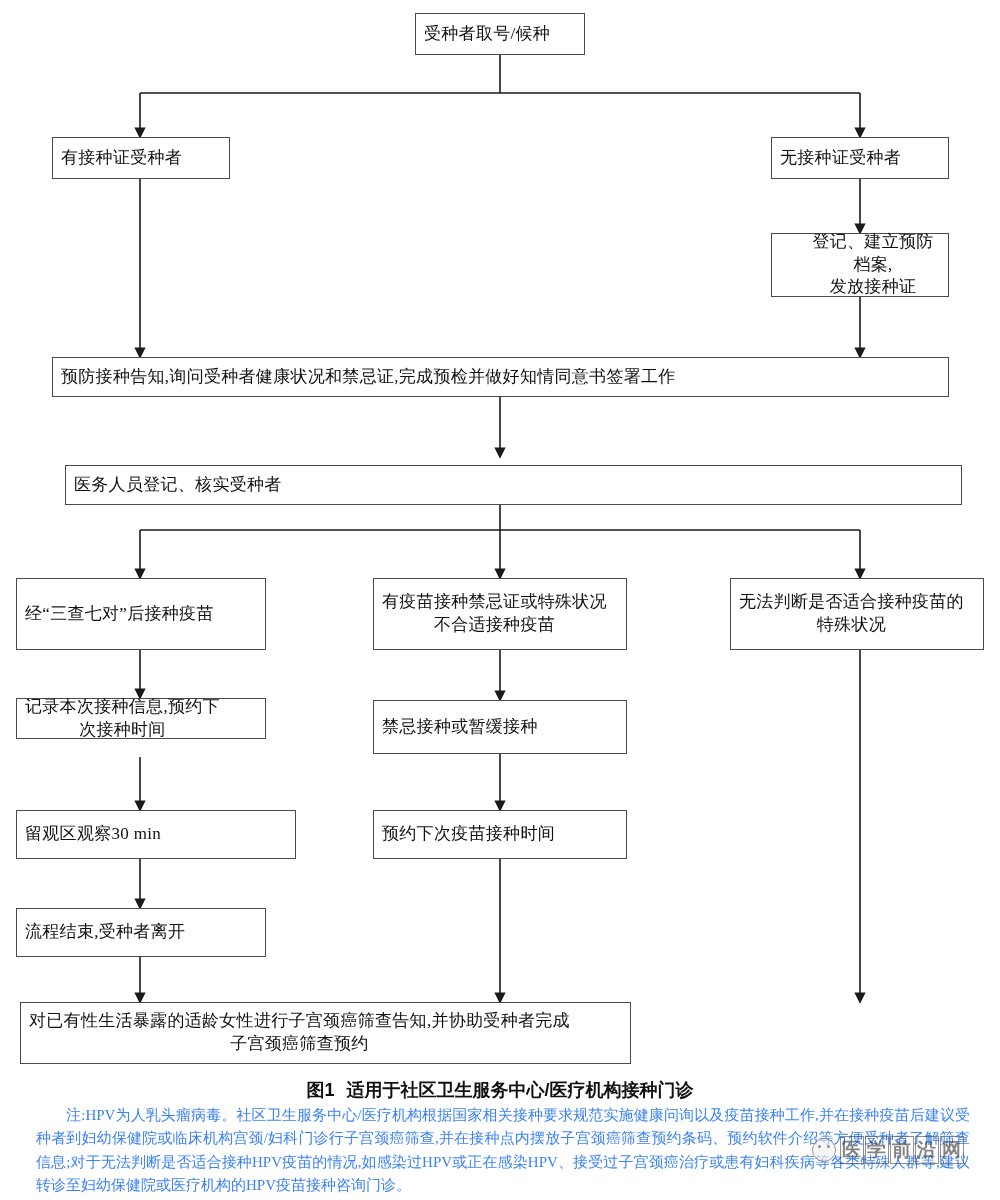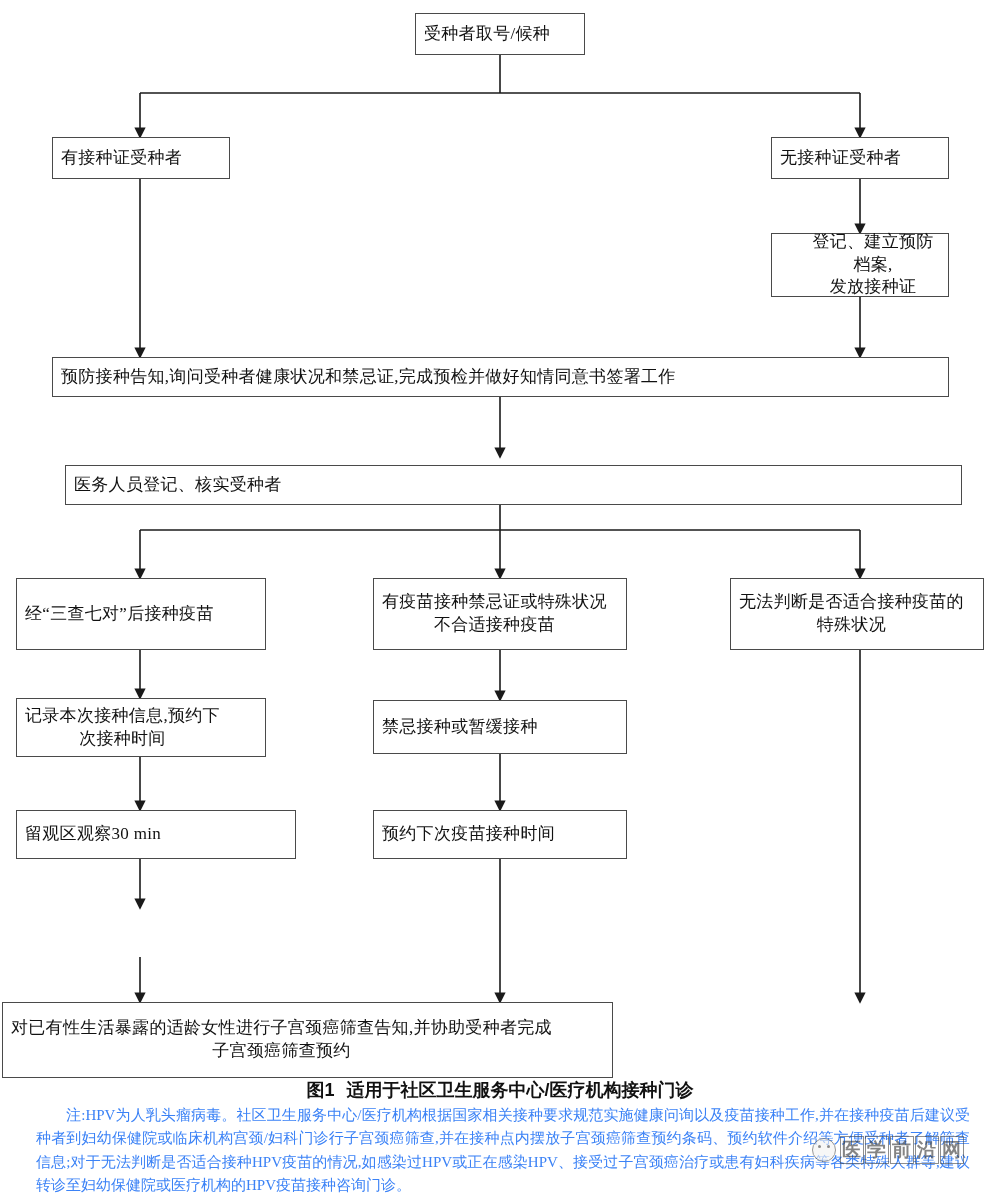--- a/index.html
+++ b/index.html
@@ -215,39 +215,42 @@
   <div class="node" style="left:373px; top:578px; width:254px; height:72px;">
     <span>有疫苗接种禁忌证或特殊状况
 不合适接种疫苗</span>
   </div>
 
   <div class="node" style="left:730px; top:578px; width:254px; height:72px;">
     <span>无法判断是否适合接种疫苗的
 特殊状况</span>
   </div>
 
-  <div class="node" style="left:16px; top:698px; width:250px; height:59px;">
+  <div class="node" style="left:16px; top:698px; width:250px; height:41px;">
     <span>记录本次接种信息,预约下
 次接种时间</span>
   </div>
 
   <div class="node" style="left:373px; top:700px; width:254px; height:54px;">
     <span>禁忌接种或暂缓接种</span>
   </div>
 
   <div class="node" style="left:16px; top:810px; width:280px; height:49px;">
     <span>留观区观察30 min</span>
   </div>
 
   <div class="node" style="left:373px; top:810px; width:254px; height:49px;padding-left:8px;">
     <span>预约下次疫苗接种时间</span>
   </div>
 
-
-  <div class="node" style="left:2px; top:1002px; width:611px; height:76px;">
+  <div class="node" style="left:16px; top:908px; width:250px; height:49px;">
+    <span>流程结束,受种者离开</span>
+  </div>
+
+  <div class="node" style="left:20px; top:1002px; width:611px; height:62px;">
     <span>对已有性生活暴露的适龄女性进行子宫颈癌筛查告知,并协助受种者完成
 子宫颈癌筛查预约</span>
   </div>
 
 
   <div id="figure-caption">
     <span class="cap-num">图1</span><span>适用于社区卫生服务中心/医疗机构接种门诊</span>
   </div>
 
   <div id="figure-note">

